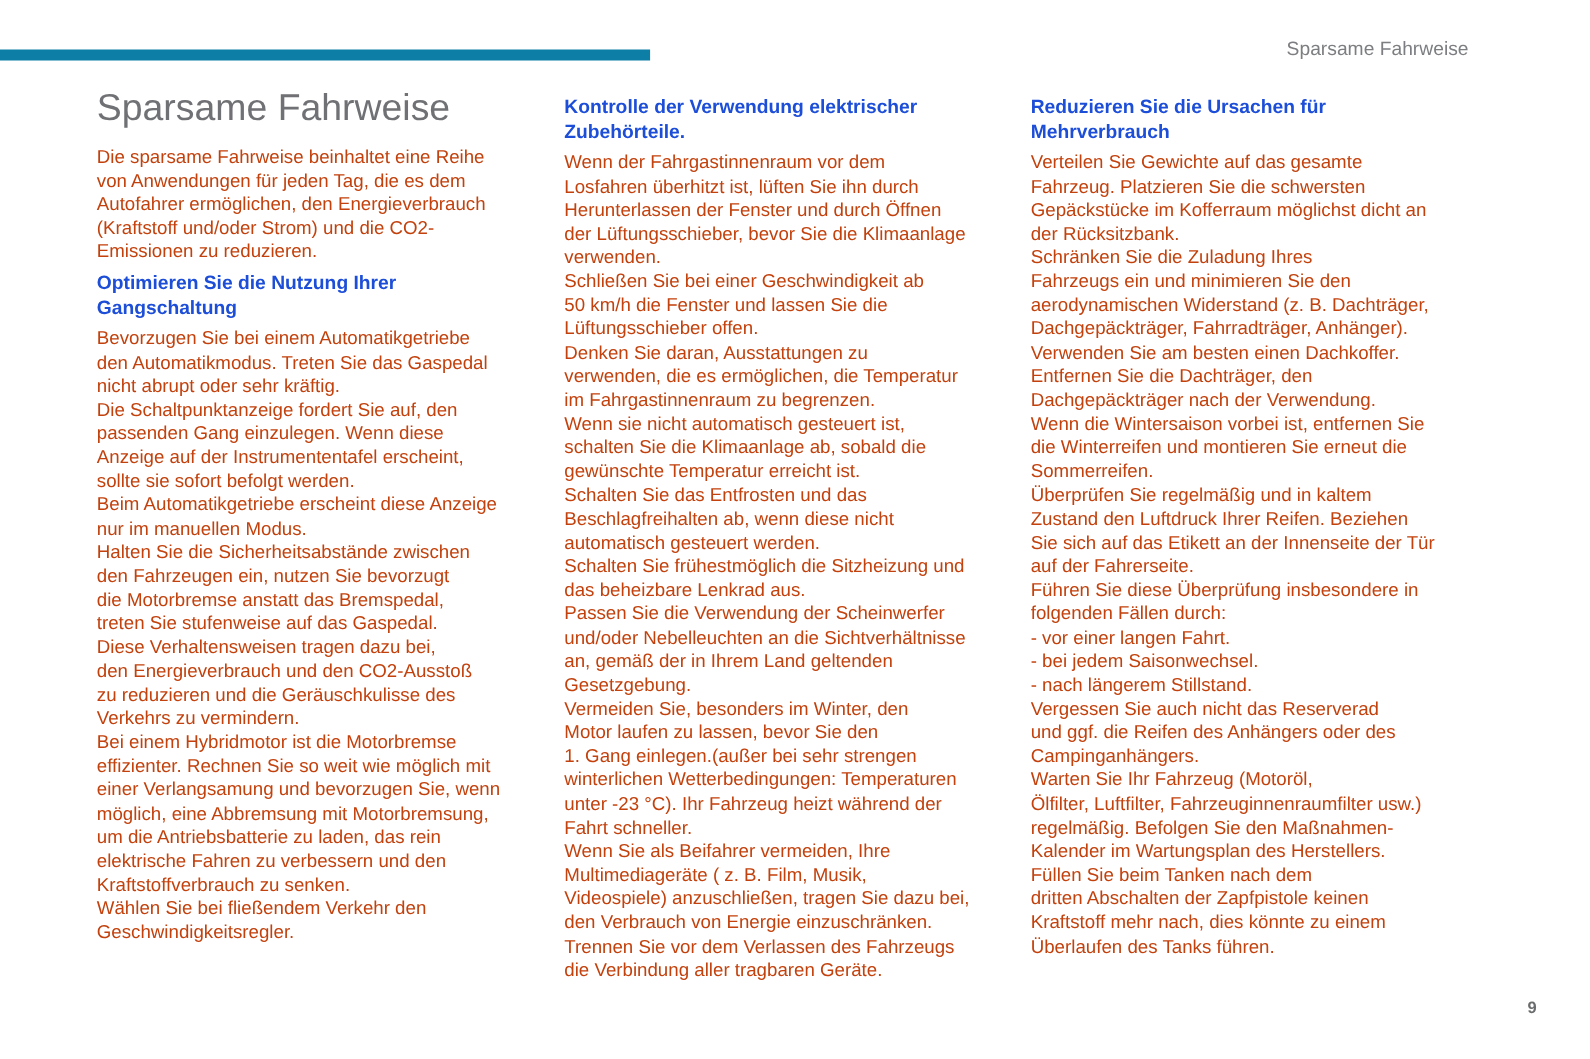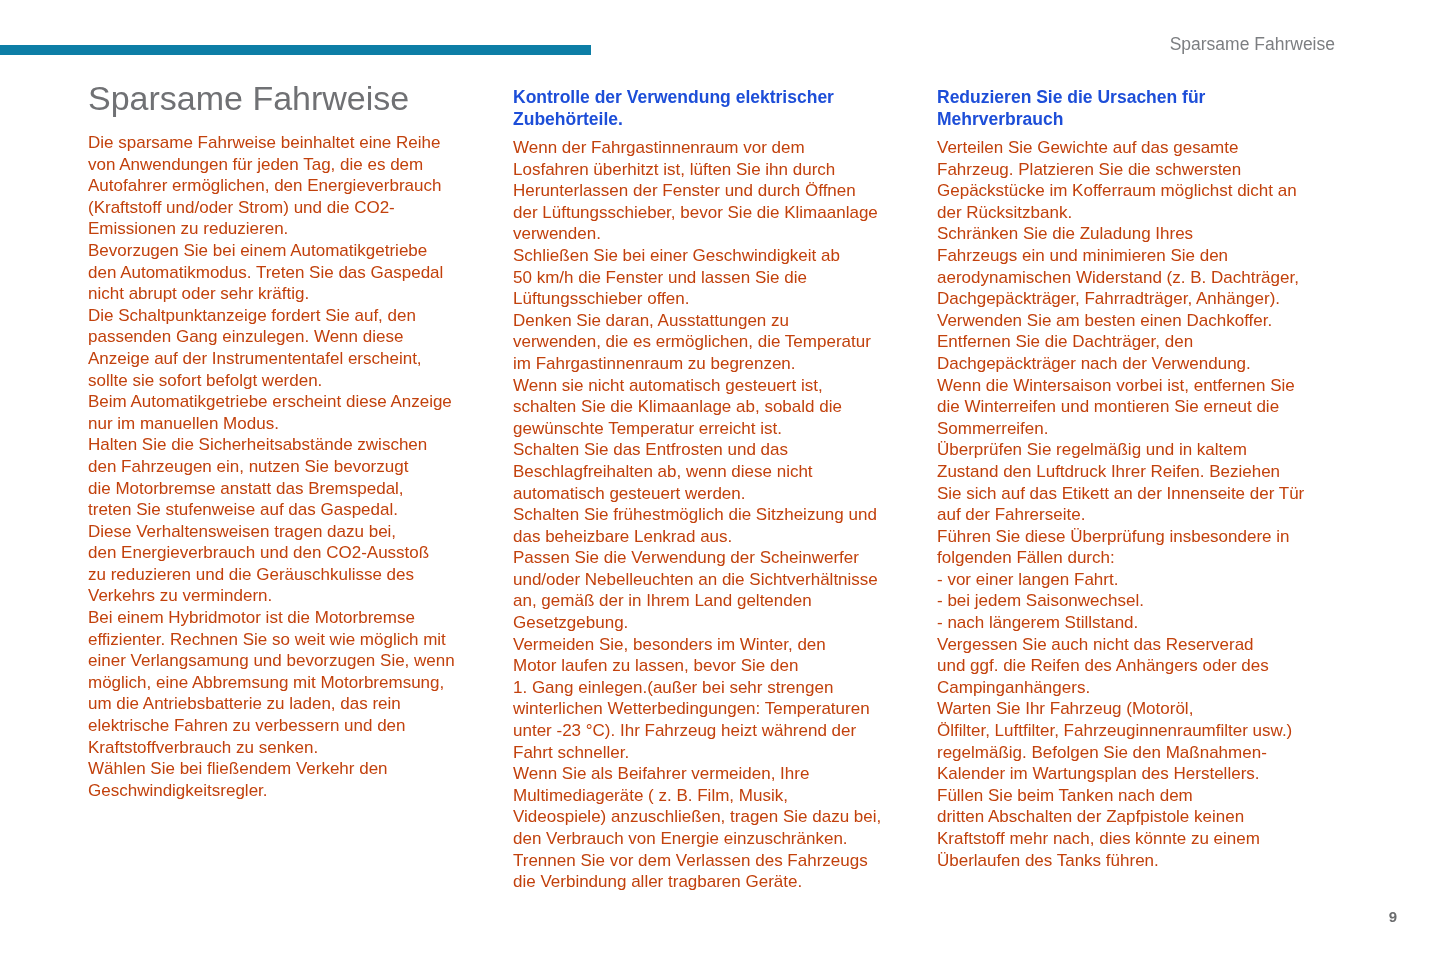--- a/index.html
+++ b/index.html
@@ -79,20 +79,22 @@
   <div class="accent-bar" style="background: rgb(13, 126, 166);"></div>
   <div class="running-title">Sparsame Fahrweise</div>
 
   <div class="col col-1">
       <div class="doc-title">Sparsame Fahrweise</div>
       <div class="para">Die sparsame Fahrweise beinhaltet eine Reihe
 von Anwendungen für jeden Tag, die es dem
 Autofahrer ermöglichen, den Energieverbrauch
 (Kraftstoff und/oder Strom) und die CO2-
 Emissionen zu reduzieren.</div>
+      <div class="heading">Optimieren Sie die Nutzung Ihrer
+Gangschaltung</div>
       <div class="para">Bevorzugen Sie bei einem Automatikgetriebe
 den Automatikmodus. Treten Sie das Gaspedal
 nicht abrupt oder sehr kräftig.
 Die Schaltpunktanzeige fordert Sie auf, den
 passenden Gang einzulegen. Wenn diese
 Anzeige auf der Instrumententafel erscheint,
 sollte sie sofort befolgt werden.
 Beim Automatikgetriebe erscheint diese Anzeige
 nur im manuellen Modus.</div>
       <div class="para">Halten Sie die Sicherheitsabstände zwischen

